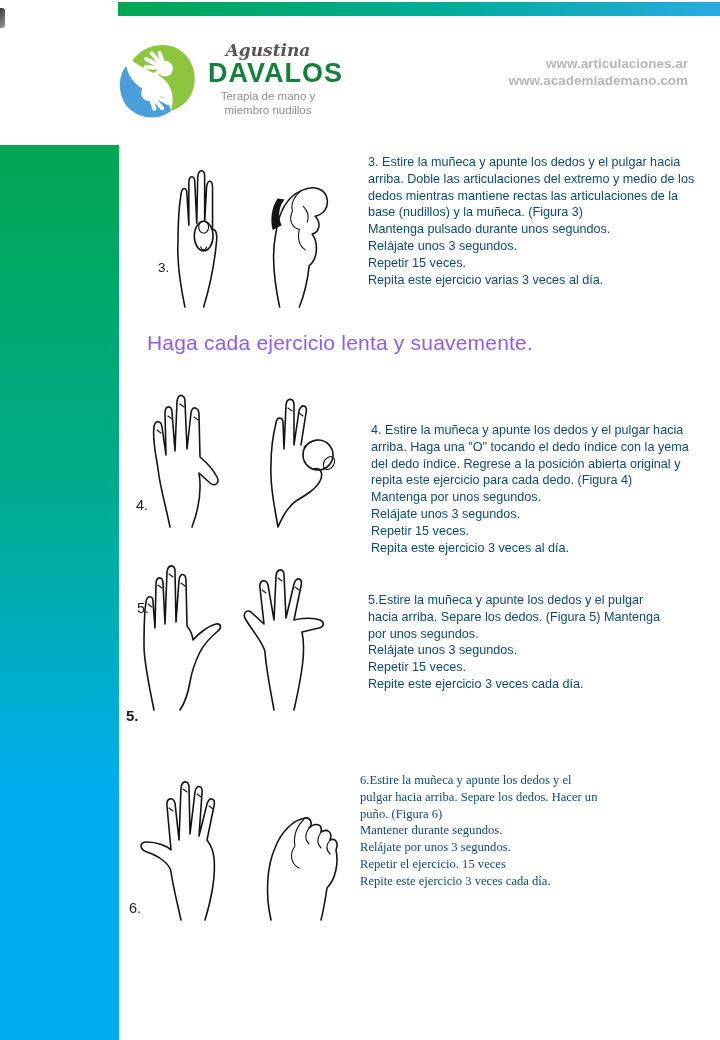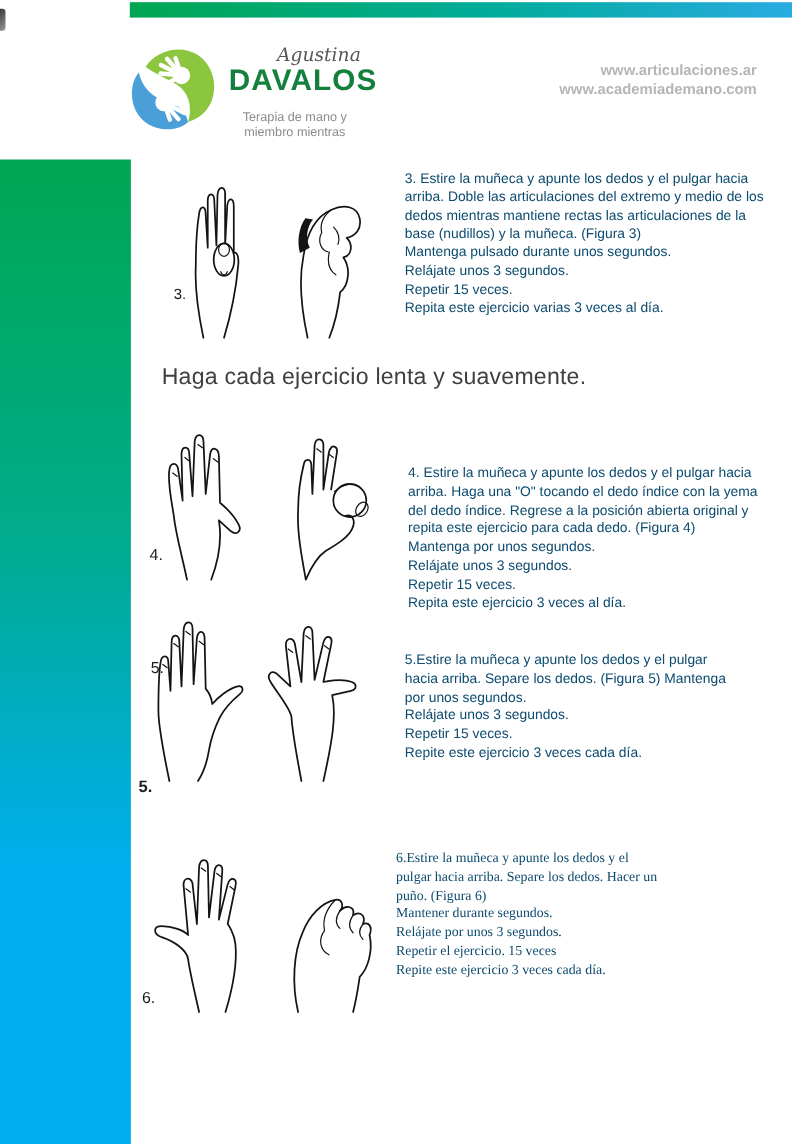--- a/index.html
+++ b/index.html
@@ -22,37 +22,37 @@
   }
   .corner-mark{
     position:absolute;left:0;top:8px;width:5px;height:20px;
     background:linear-gradient(135deg,#3a3a3a,#9a9a9a);
     border-radius:0 3px 3px 0;
   }
   
   .logo-wrap{position:absolute;left:113px;top:36px;width:88px;height:88px;}
   .brand-text{position:absolute;left:208px;top:40px;width:120px;text-align:center;}
   .brand-script{
-    font-family:"DejaVu Serif",serif;font-style:italic;font-weight:normal;
-    font-size:17px;color:#55565a;line-height:20px;text-align:right;
+    font-family:"DejaVu Serif",serif;font-style:italic;font-weight:bold;
+    font-size:17px;color:#55565a;line-height:20px;
   }
   .brand-name{
     font-size:27px;font-weight:bold;color:#15803d;letter-spacing:1px;line-height:27px;
   }
   .brand-tagline{
-    margin-top:14px;font-size:11.5px;color:#8a8c8e;line-height:13.5px;
+    margin-top:3px;font-size:11.5px;color:#8a8c8e;line-height:13.5px;
   }
   .websites{
     position:absolute;right:32px;top:55px;text-align:right;
     font-size:13.5px;line-height:17px;color:#b3b5b8;font-weight:bold;
   }
   
   .heading{
     position:absolute;left:147px;top:331px;
-    font-size:21px;color:#404040;letter-spacing:0.2px;
+    font-size:21px;color:#8b5cf6;letter-spacing:0.2px;
     white-space:pre;
   }
   
   .ex-text{
     position:absolute;
     font-size:12.6px;line-height:16.8px;color:#0c4a6e;
     white-space:pre;overflow:hidden;
   }
   .ex3-text{left:368px;top:154px;width:352px;height:140px;}
   .ex4-text{left:371px;top:382px;width:349px;height:140px;margin-top:40px;}
@@ -124,21 +124,21 @@
           </g>
       </g>
     </svg>
   </div>
 
   <div class="brand-text">
     <div class="brand-script">Agustina</div>
     <div class="brand-name">DAVALOS</div>
     <div class="brand-tagline">
       <div>Terapia de mano y</div>
-      <div>miembro mientras</div>
+      <div>miembro nudillos</div>
     </div>
   </div>
 
   <div class="websites">
     <div>www.articulaciones.ar</div>
     <div>www.academiademano.com</div>
   </div>
 
   <svg class="fig fig3" viewBox="0 0 200 150" width="200" height="148">
     <path class="ink" d="M32,146 C27,122 24,98 25,80 C25,64 26,44 28,32 C29,24 34,24 34,31 L36,63

